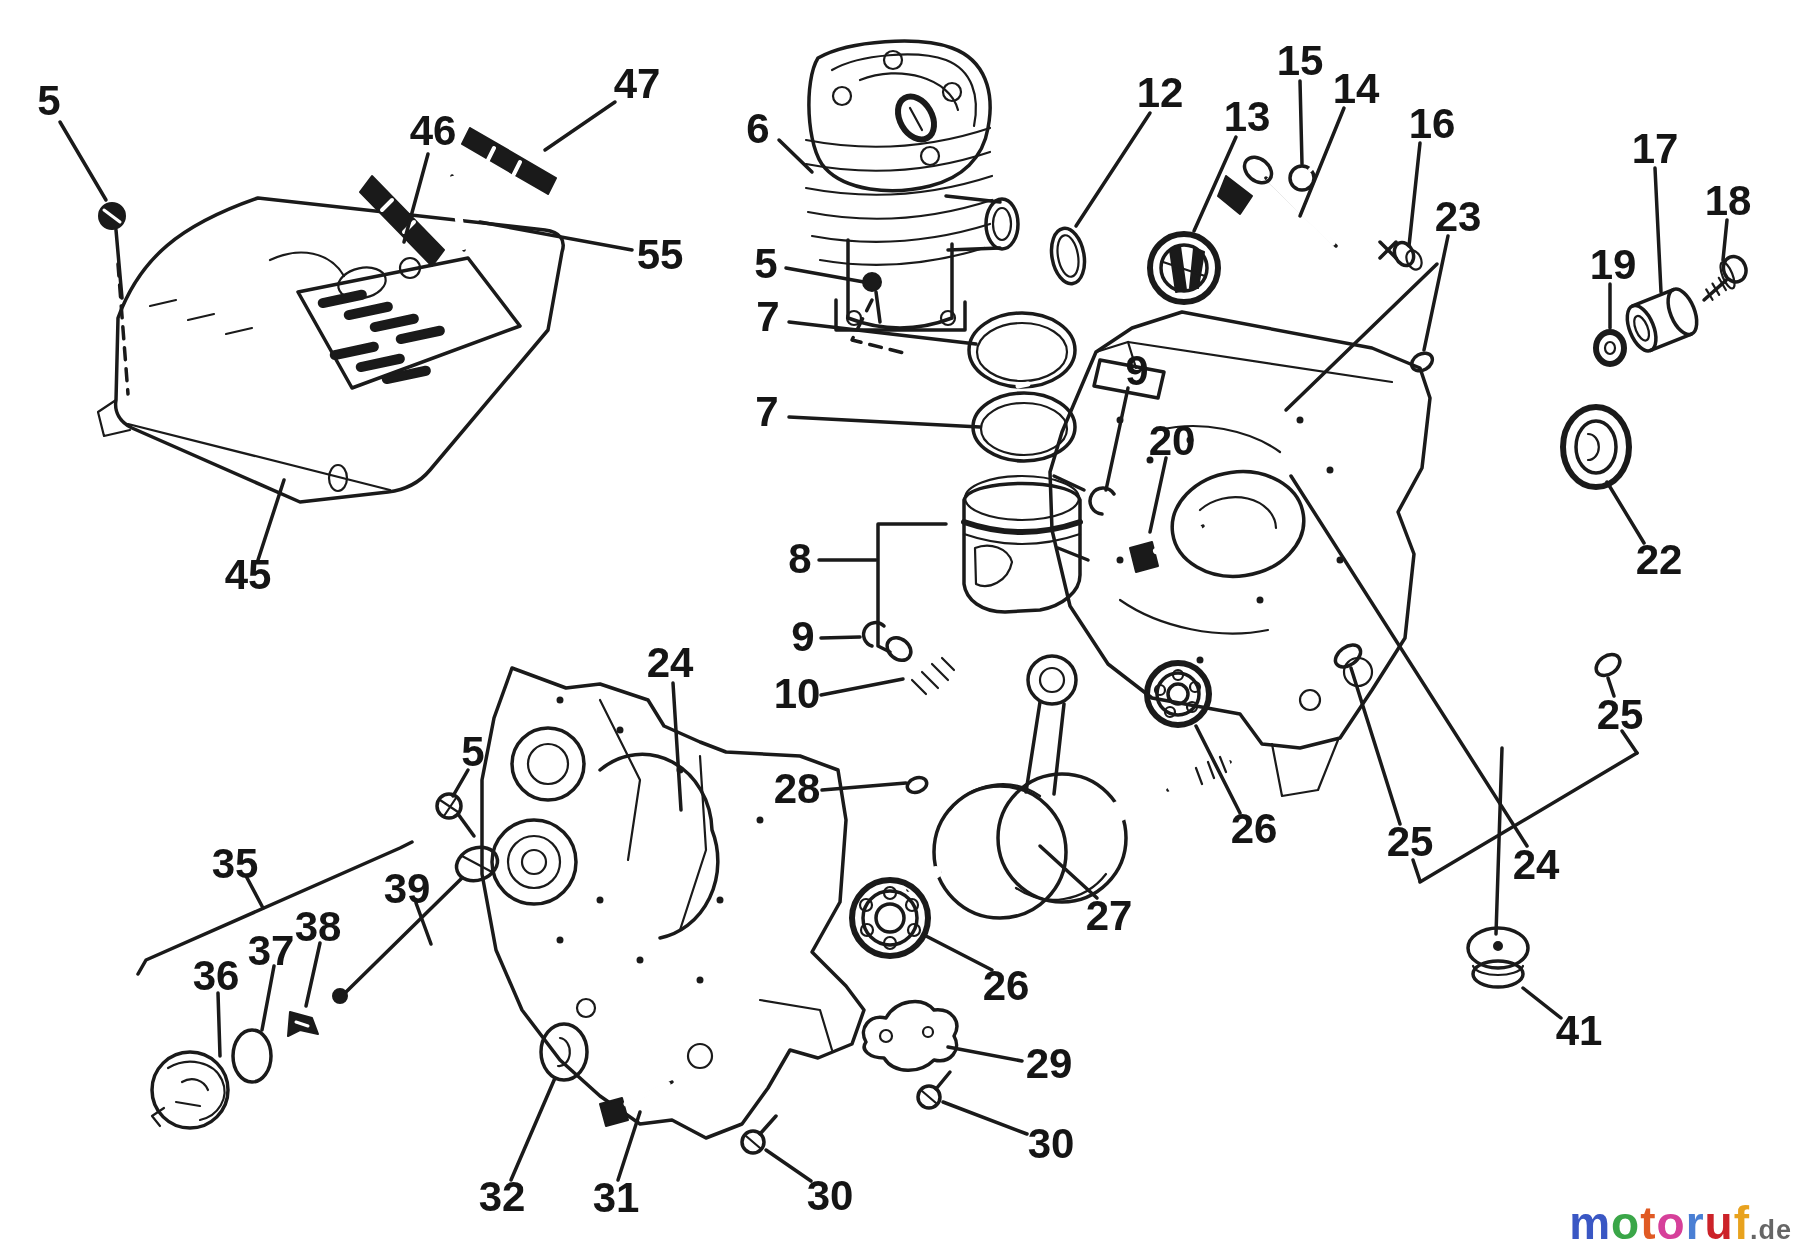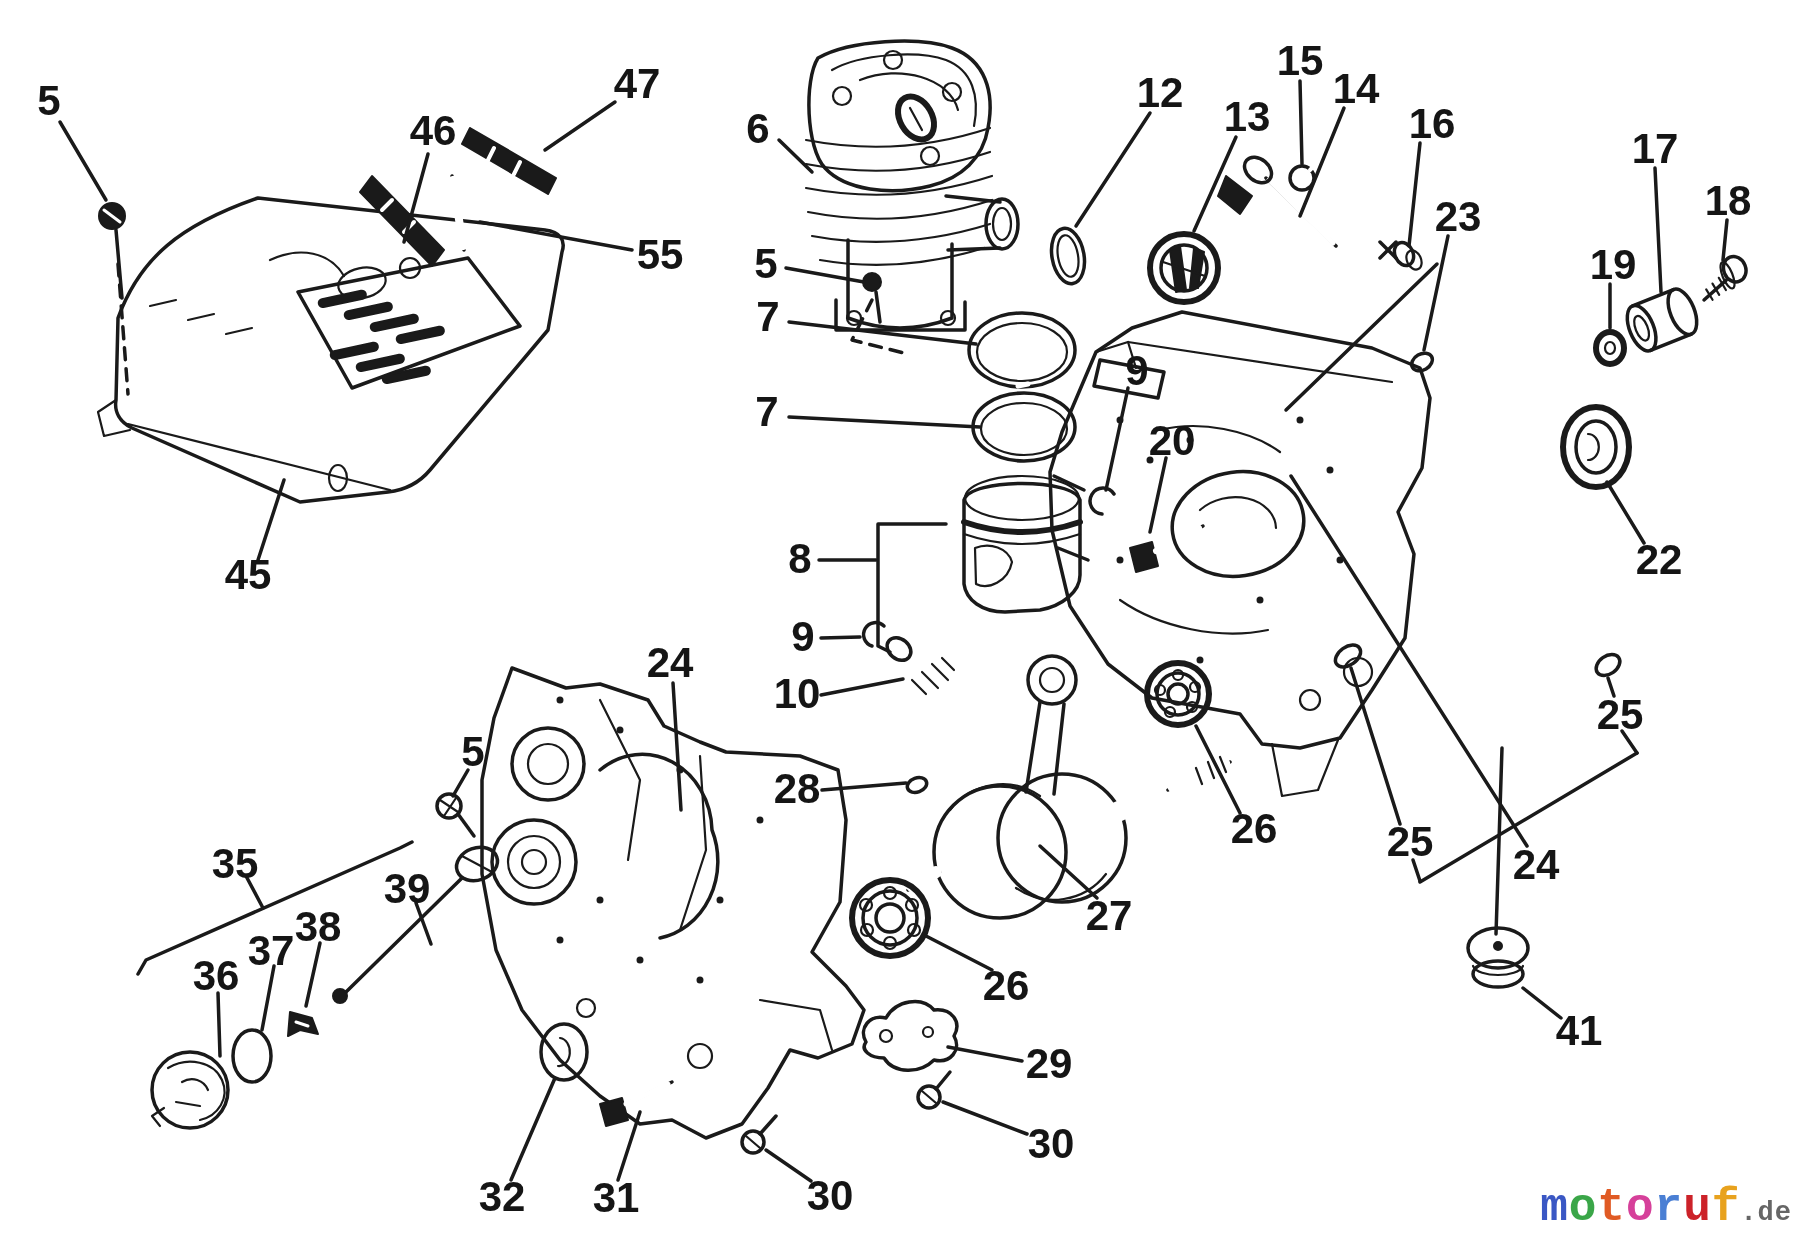--- a/index.html
+++ b/index.html
@@ -5,21 +5,21 @@
   html,body{margin:0;padding:0;background:#ffffff;}
   .stage{position:relative;width:1800px;height:1254px;background:#ffffff;overflow:hidden;
          font-family:"Liberation Sans",sans-serif;}
   svg{position:absolute;left:0;top:0;}
   .part{stroke:#1a1a1a;fill:none;stroke-width:3.5;stroke-linecap:round;stroke-linejoin:round;}
   .part-dark{stroke:#1a1a1a;fill:#1a1a1a;stroke-width:2;stroke-linejoin:round;}
   .thin{stroke-width:2.2;}
   .thick{stroke-width:6;}
   .white{stroke:#ffffff;fill:none;stroke-linecap:round;}
   .callout-text{font-family:"Liberation Sans",sans-serif;font-weight:bold;font-size:42px;fill:#151515;}
-  .watermark{position:absolute;right:8px;bottom:20px;font-family:Liberation Mono, monospace;
+  .watermark{position:absolute;right:8px;bottom:4px;font-family:Liberation Sans, sans-serif;
              font-weight:bold;font-size:46px;letter-spacing:1px;margin-left:24px;}
   .watermark .suffix{font-size:27px;font-weight:bold;}
 </style>
 </head>
 <body>
 
 <div class="stage">
   <svg id="art" width="1800" height="1254" viewBox="0 0 1800 1254">
 
     <g>

